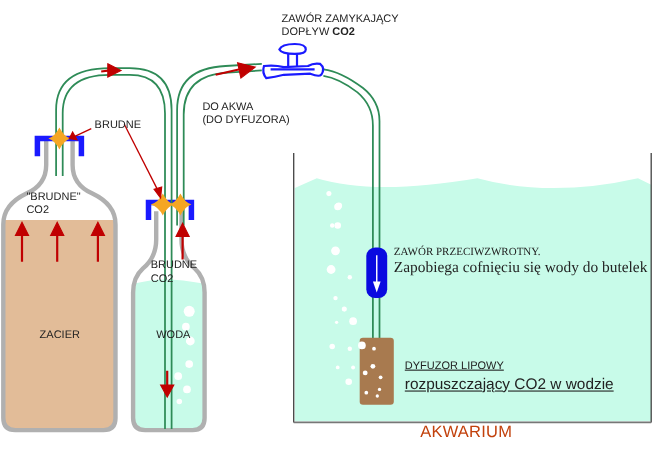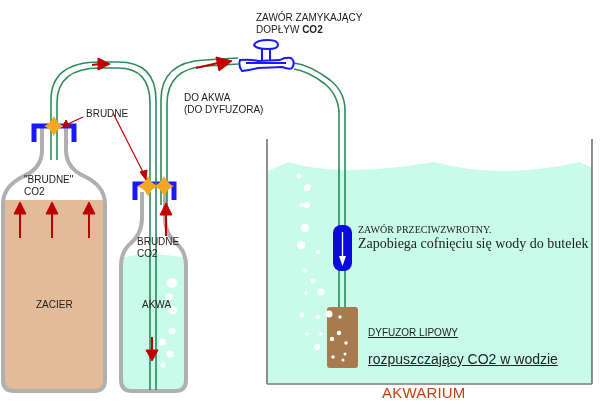--- a/index.html
+++ b/index.html
@@ -174,25 +174,25 @@
   <div>"BRUDNE"</div>
   <div>CO2</div>
 </div>
 
 <div class="lbl sm c" style="left:137px; top:236px; width:52px;">
   <div>BRUDNE</div>
   <div>CO2</div>
 </div>
 
 <div class="lbl sm" style="left:36px; top:299px;">ZACIER</div>
-<div class="lbl sm" style="left:142px; top:299px;">AKWA</div>
+<div class="lbl sm" style="left:142px; top:299px;">WODA</div>
 
 <div class="lbl" style="left:358px; top:224px;font-family:Liberation Serif, serif;">
   <div class="sm">ZAWÓR PRZECIWZWROTNY.</div>
   <div class="xs">Zapobiega cofnięciu się wody do butelek</div>
 </div>
 
 <div class="lbl" style="left:368px; top:327px;text-decoration:underline;">
   <div class="sm">DYFUZOR LIPOWY</div>
-  <div class="xs" style="margin-top:12px;">rozpuszczający CO2 w wodzie</div>
+  <div class="xs" style="margin-top:2px;">rozpuszczający CO2 w wodzie</div>
 </div>
 
 <div class="lbl big" style="left:382px; top:384px;">AKWARIUM</div>
 
 </body></html>

